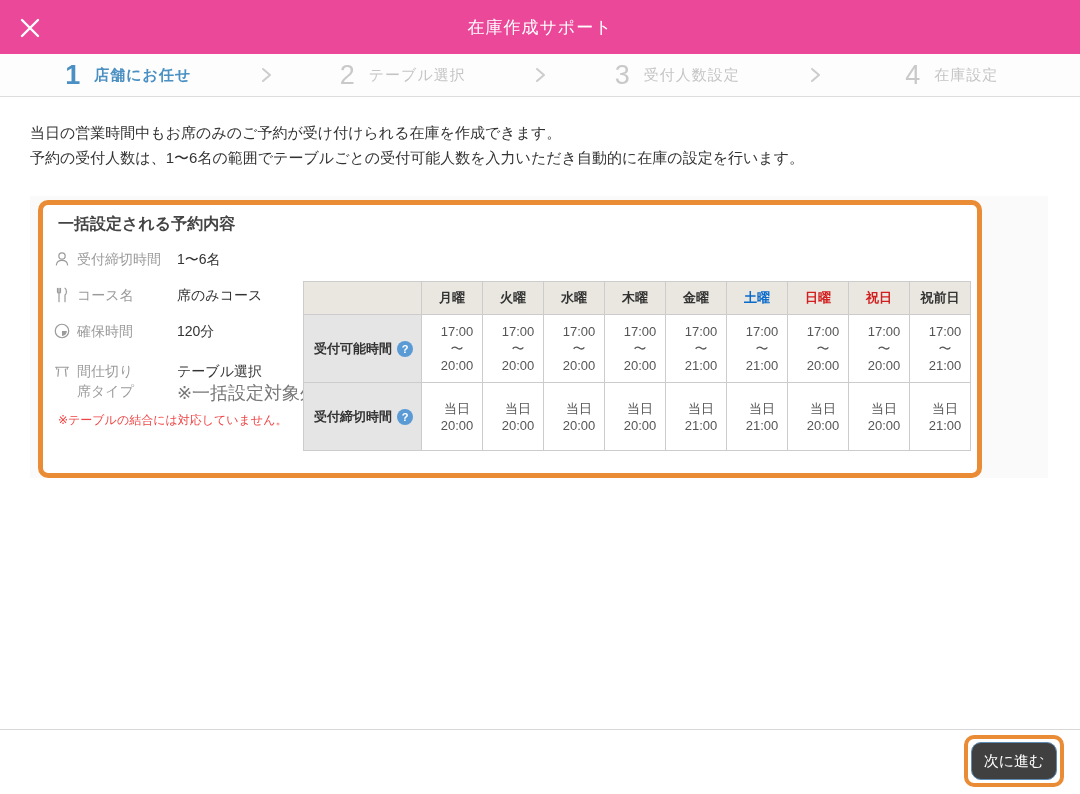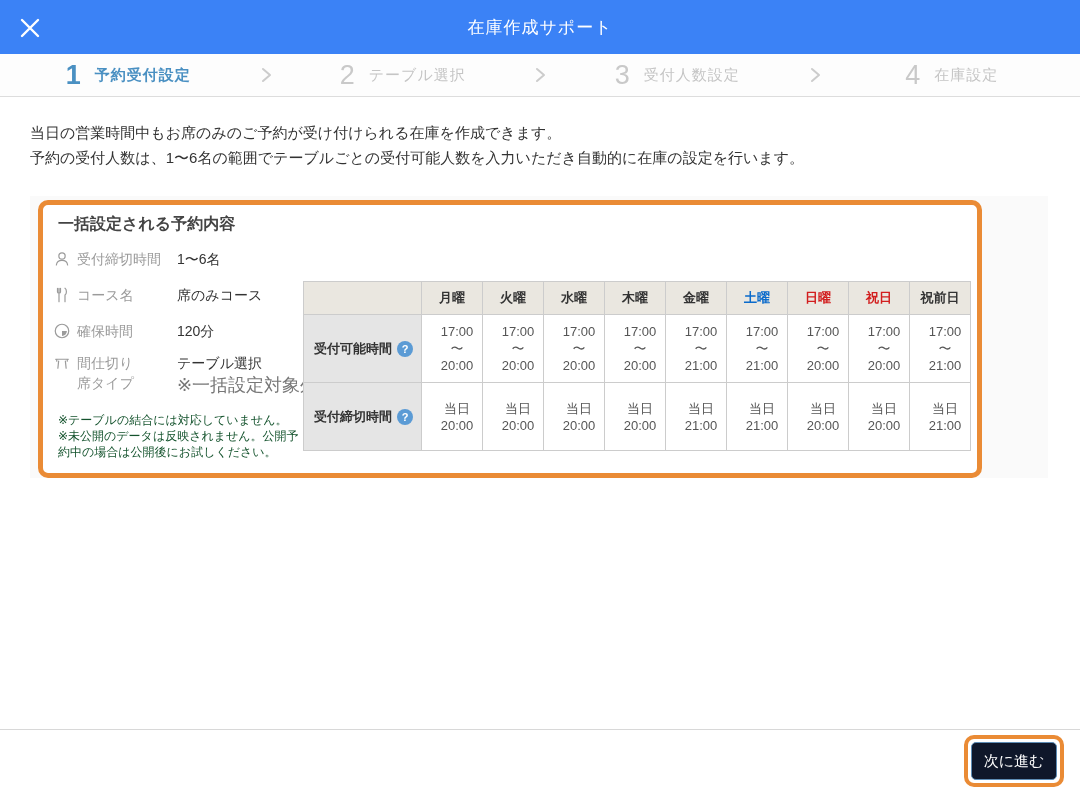--- a/index.html
+++ b/index.html
@@ -2,21 +2,21 @@
 <html><head>
 <meta charset="utf-8">
 <style>
   * { margin:0; padding:0; box-sizing:border-box; }
   html,body { width:1080px; height:794px; overflow:hidden; background:#fff;
               font-family:"Liberation Sans","DejaVu Sans",sans-serif; color:#333; }
   .app { position:relative; width:1080px; height:794px; background:#fff; }
 
   
   .header { position:absolute; left:0; top:0; width:1080px; height:54px;
-            background:#3b82f6; display:flex; align-items:center; justify-content:center; }
+            background:#ec4899; display:flex; align-items:center; justify-content:center; }
   .header-title { color:#fff; font-size:17px; letter-spacing:1px; }
   .close-btn { position:absolute; left:16px; top:14px; width:28px; height:28px;
                display:flex; align-items:center; justify-content:center; cursor:pointer; }
 
   
   .stepper { position:absolute; left:0; top:54px; width:1080px; height:43px;
              background:#fdfdfd; border-bottom:1px solid #ddd;
              display:flex; align-items:center; }
   .step { flex:1; display:flex; align-items:center; justify-content:center; gap:14px; }
   .step-num { font-size:27px; color:#c9c9c9; line-height:1; }
@@ -34,21 +34,21 @@
   .panel { position:absolute; left:38px; top:200px; width:944px; height:278px;
            background:#fff; border:5px solid #ea8b35; border-radius:10px; }
   .panel-title { position:absolute; left:15px; top:9px; font-size:16px; font-weight:bold; color:#444; }
 
   .info-row { position:absolute; left:10px; display:flex; align-items:flex-start; }
   .info-icon { width:24px; flex:none; padding-top:1px; }
   .info-label { width:100px; flex:none; font-size:14px; color:#9b9b9b; line-height:20px; }
   .info-value { font-size:14px; color:#333; line-height:20px; }
   .info-note { font-size:18px; color:#777; margin-top:2px; }
   .panel-notes { position:absolute; left:15px; top:207px; width:250px;
-                 font-size:12px; color:#14532d; line-height:16px; }
+                 font-size:12px; color:#ef4444; line-height:16px; }
 
   
   .sched-table { position:absolute; left:260px; top:44px; border-collapse:collapse;
                  table-layout:fixed; font-size:13px;margin-top:32px; }
   .sched-table th, .sched-table td { border:1px solid #ccc; }
   .sched-table col.c-label { width:118px; }
   .sched-table col.c-day { width:61px; }
   .sched-table thead th { height:33px; background:#eae7e0; font-weight:bold;
                           color:#333; text-align:center; }
   .sched-table thead th.blank { background:#eae7e0; }
@@ -60,42 +60,42 @@
                  background:#5b9bd5; color:#fff; font-size:11px; font-weight:bold;
                  text-align:center; line-height:16px; vertical-align:middle; margin-left:5px;
                  cursor:pointer; }
   .cell { padding:6px 0 6px 10px; vertical-align:middle; color:#555;
           white-space:pre-line; line-height:17px; text-align:center; }
 
   
   .footer-divider { position:absolute; left:0; top:729px; width:1080px; height:1px; background:#d8d8d8; }
   .next-highlight { position:absolute; left:964px; top:735px; border:4px solid #ea8b35;
                     border-radius:10px; padding:3px; background:#fff; }
-  .next-btn { display:block; width:86px; height:38px; background:#0f172a;
-              border:1px solid #5d8cb5; border-radius:5px; color:#fff; font-size:15px;
+  .next-btn { display:block; width:86px; height:38px; background:#404040;
+              border:1px solid #5d8cb5; border-radius:10px; color:#fff; font-size:15px;
               font-family:inherit; cursor:pointer; }
 </style>
 </head>
 <body>
 
 <div class="app">
 
   <div class="header">
     <span class="close-btn">
       <svg width="22" height="22" viewBox="0 0 22 22">
         <path d="M3 3 L19 19 M19 3 L3 19" stroke="#fff" stroke-width="2.4" stroke-linecap="round" fill="none"></path>
       </svg>
     </span>
     <span class="header-title">在庫作成サポート</span>
   </div>
 
   <div class="stepper">
     <div class="step active">
       <span class="step-num">1</span>
-      <span class="step-label">予約受付設定</span>
+      <span class="step-label">店舗にお任せ</span>
     </div>
     <span class="step-chevron">
       <svg width="14" height="18" viewBox="0 0 14 18">
           <polyline points="4,3 11,9 4,15" fill="none" stroke="#ccc" stroke-width="2" stroke-linecap="round" stroke-linejoin="round"></polyline>
         </svg>
     </span>
     <div class="step">
       <span class="step-num">2</span>
       <span class="step-label">テーブル選択</span>
     </div>
@@ -154,37 +154,36 @@
       <span class="info-icon">
         <svg width="18" height="18" viewBox="0 0 24 24">
           <circle cx="12" cy="12" r="9" fill="none" stroke="#9b9b9b" stroke-width="1.6"></circle>
           <path d="M12 12 L12 18.5 A6.5 6.5 0 0 0 18.5 12 Z" fill="#9b9b9b"></path>
         </svg>
       </span>
       <span class="info-label">確保時間</span>
       <span class="info-value">120分</span>
     </div>
 
-    <div class="info-row" style="top:148px;">
+    <div class="info-row" style="top:156px;">
       <span class="info-icon">
         <svg width="18" height="18" viewBox="0 0 24 24" fill="none" stroke="#9b9b9b" stroke-width="1.6">
           <path d="M3.5 7h17M5 7v2.5M19 7v2.5M7.5 9.5L6.5 19M16.5 9.5L17.5 19" stroke-linecap="round"></path>
         </svg>
       </span>
       <span class="info-label" style="white-space:pre-line;">間仕切り
 席タイプ</span>
       <span class="info-value">
         <span>テーブル選択</span>
         <div class="info-note">※一括設定対象外</div>
       </span>
     </div>
 
     <div class="panel-notes">
       <div>※テーブルの結合には対応していません。</div>
-      <div>※未公開のデータは反映されません。公開予約中の場合は公開後にお試しください。</div>
     </div>
 
     <table class="sched-table">
       <colgroup>
         <col class="c-label">
           <col class="c-day">
           <col class="c-day">
           <col class="c-day">
           <col class="c-day">
         <col class="c-day">

